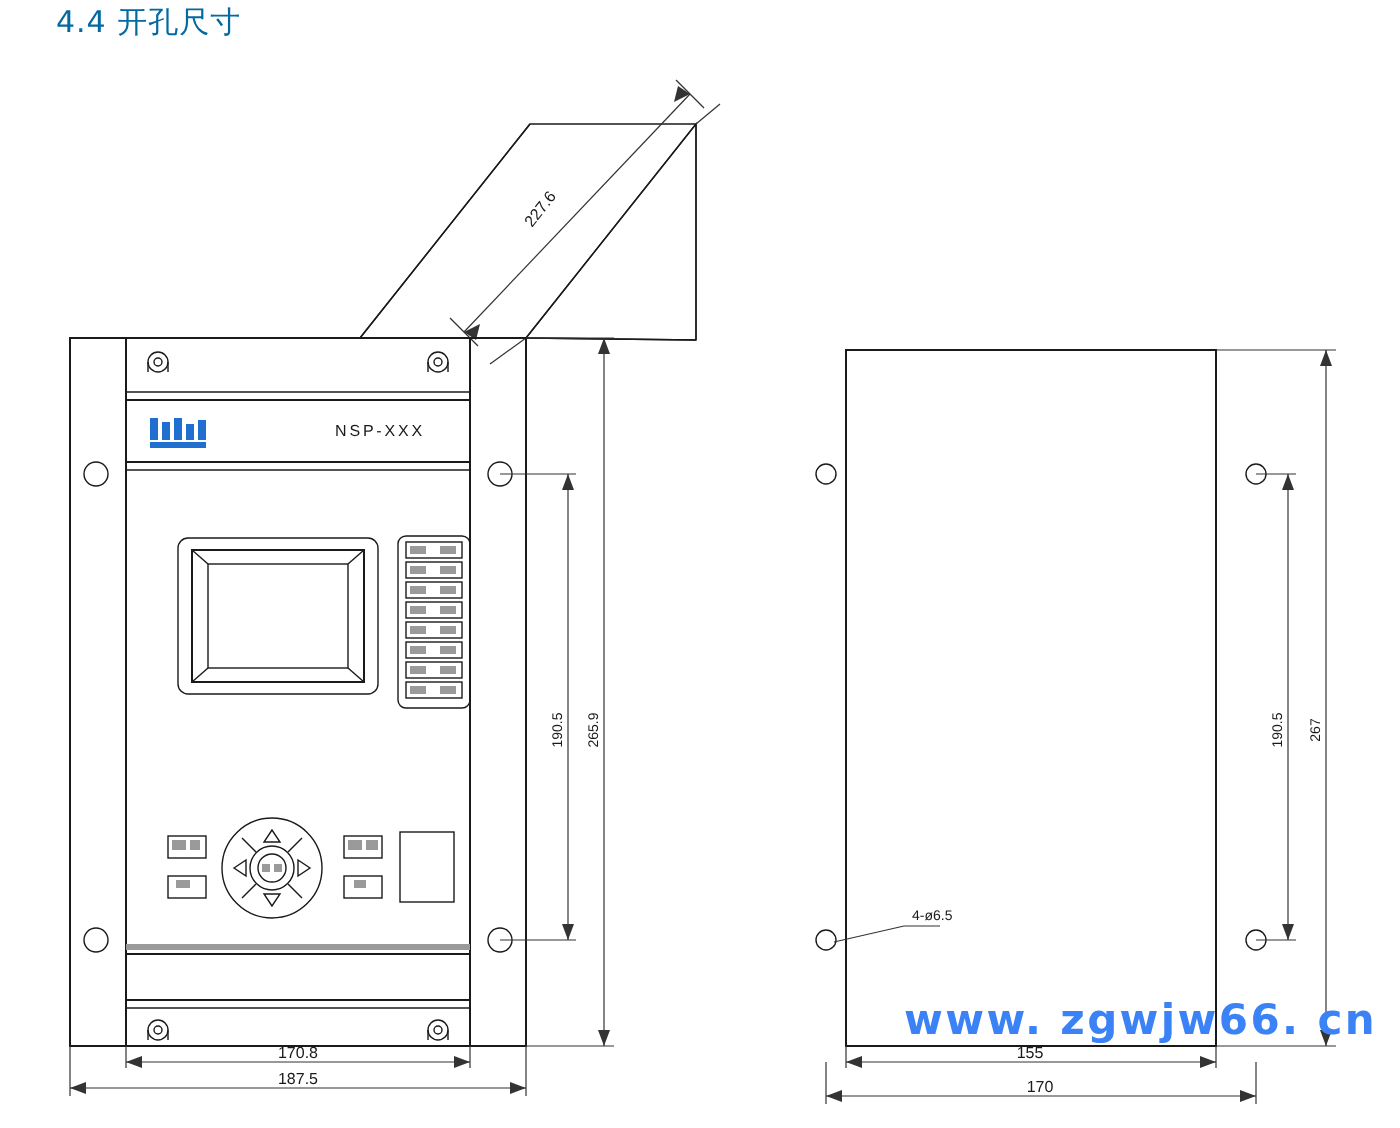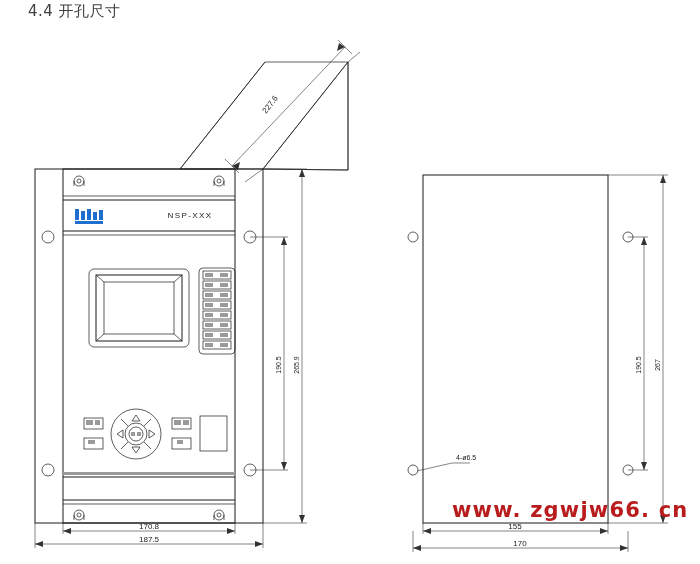--- a/index.html
+++ b/index.html
@@ -3,28 +3,28 @@
 <meta charset="utf-8">
 <style>
   html,body{margin:0;padding:0;background:#ffffff;}
   body{
     width:700px;height:564px;position:relative;overflow:hidden;
     font-family:"Liberation Sans","DejaVu Sans",sans-serif;
     color:#1a1a1a;
   }
   #page-title{
     position:absolute;left:28px;top:2px;
-    font-size:15px;letter-spacing:.5px;color:#404040;
+    font-size:15px;letter-spacing:.5px;color:#0369a1;
     font-family:"DejaVu Sans","Liberation Sans",sans-serif;
   }
   #drawing{position:absolute;left:0;top:0;width:700px;height:564px;}
   .wm{
     position:absolute;left:452px;top:498px;
     font-size:21px;font-weight:bold;letter-spacing:1.2px;
-    color:#b91c1c;white-space:nowrap;
+    color:#3b82f6;white-space:nowrap;
     font-family:"DejaVu Sans","Liberation Sans",sans-serif;
   }
   svg text{font-family:"Liberation Sans","DejaVu Sans",sans-serif;fill:#1a1a1a;}
   .dimtxt{font-size:8px;}
   .dimtxt-sm{font-size:7px;}
   .model{font-size:8px;letter-spacing:1.4px;}
   .ln{stroke:#1a1a1a;fill:none;}
   .thin{stroke-width:.7;}
   .med{stroke-width:1;}
   .dimline{stroke:#333;stroke-width:.6;fill:none;}

